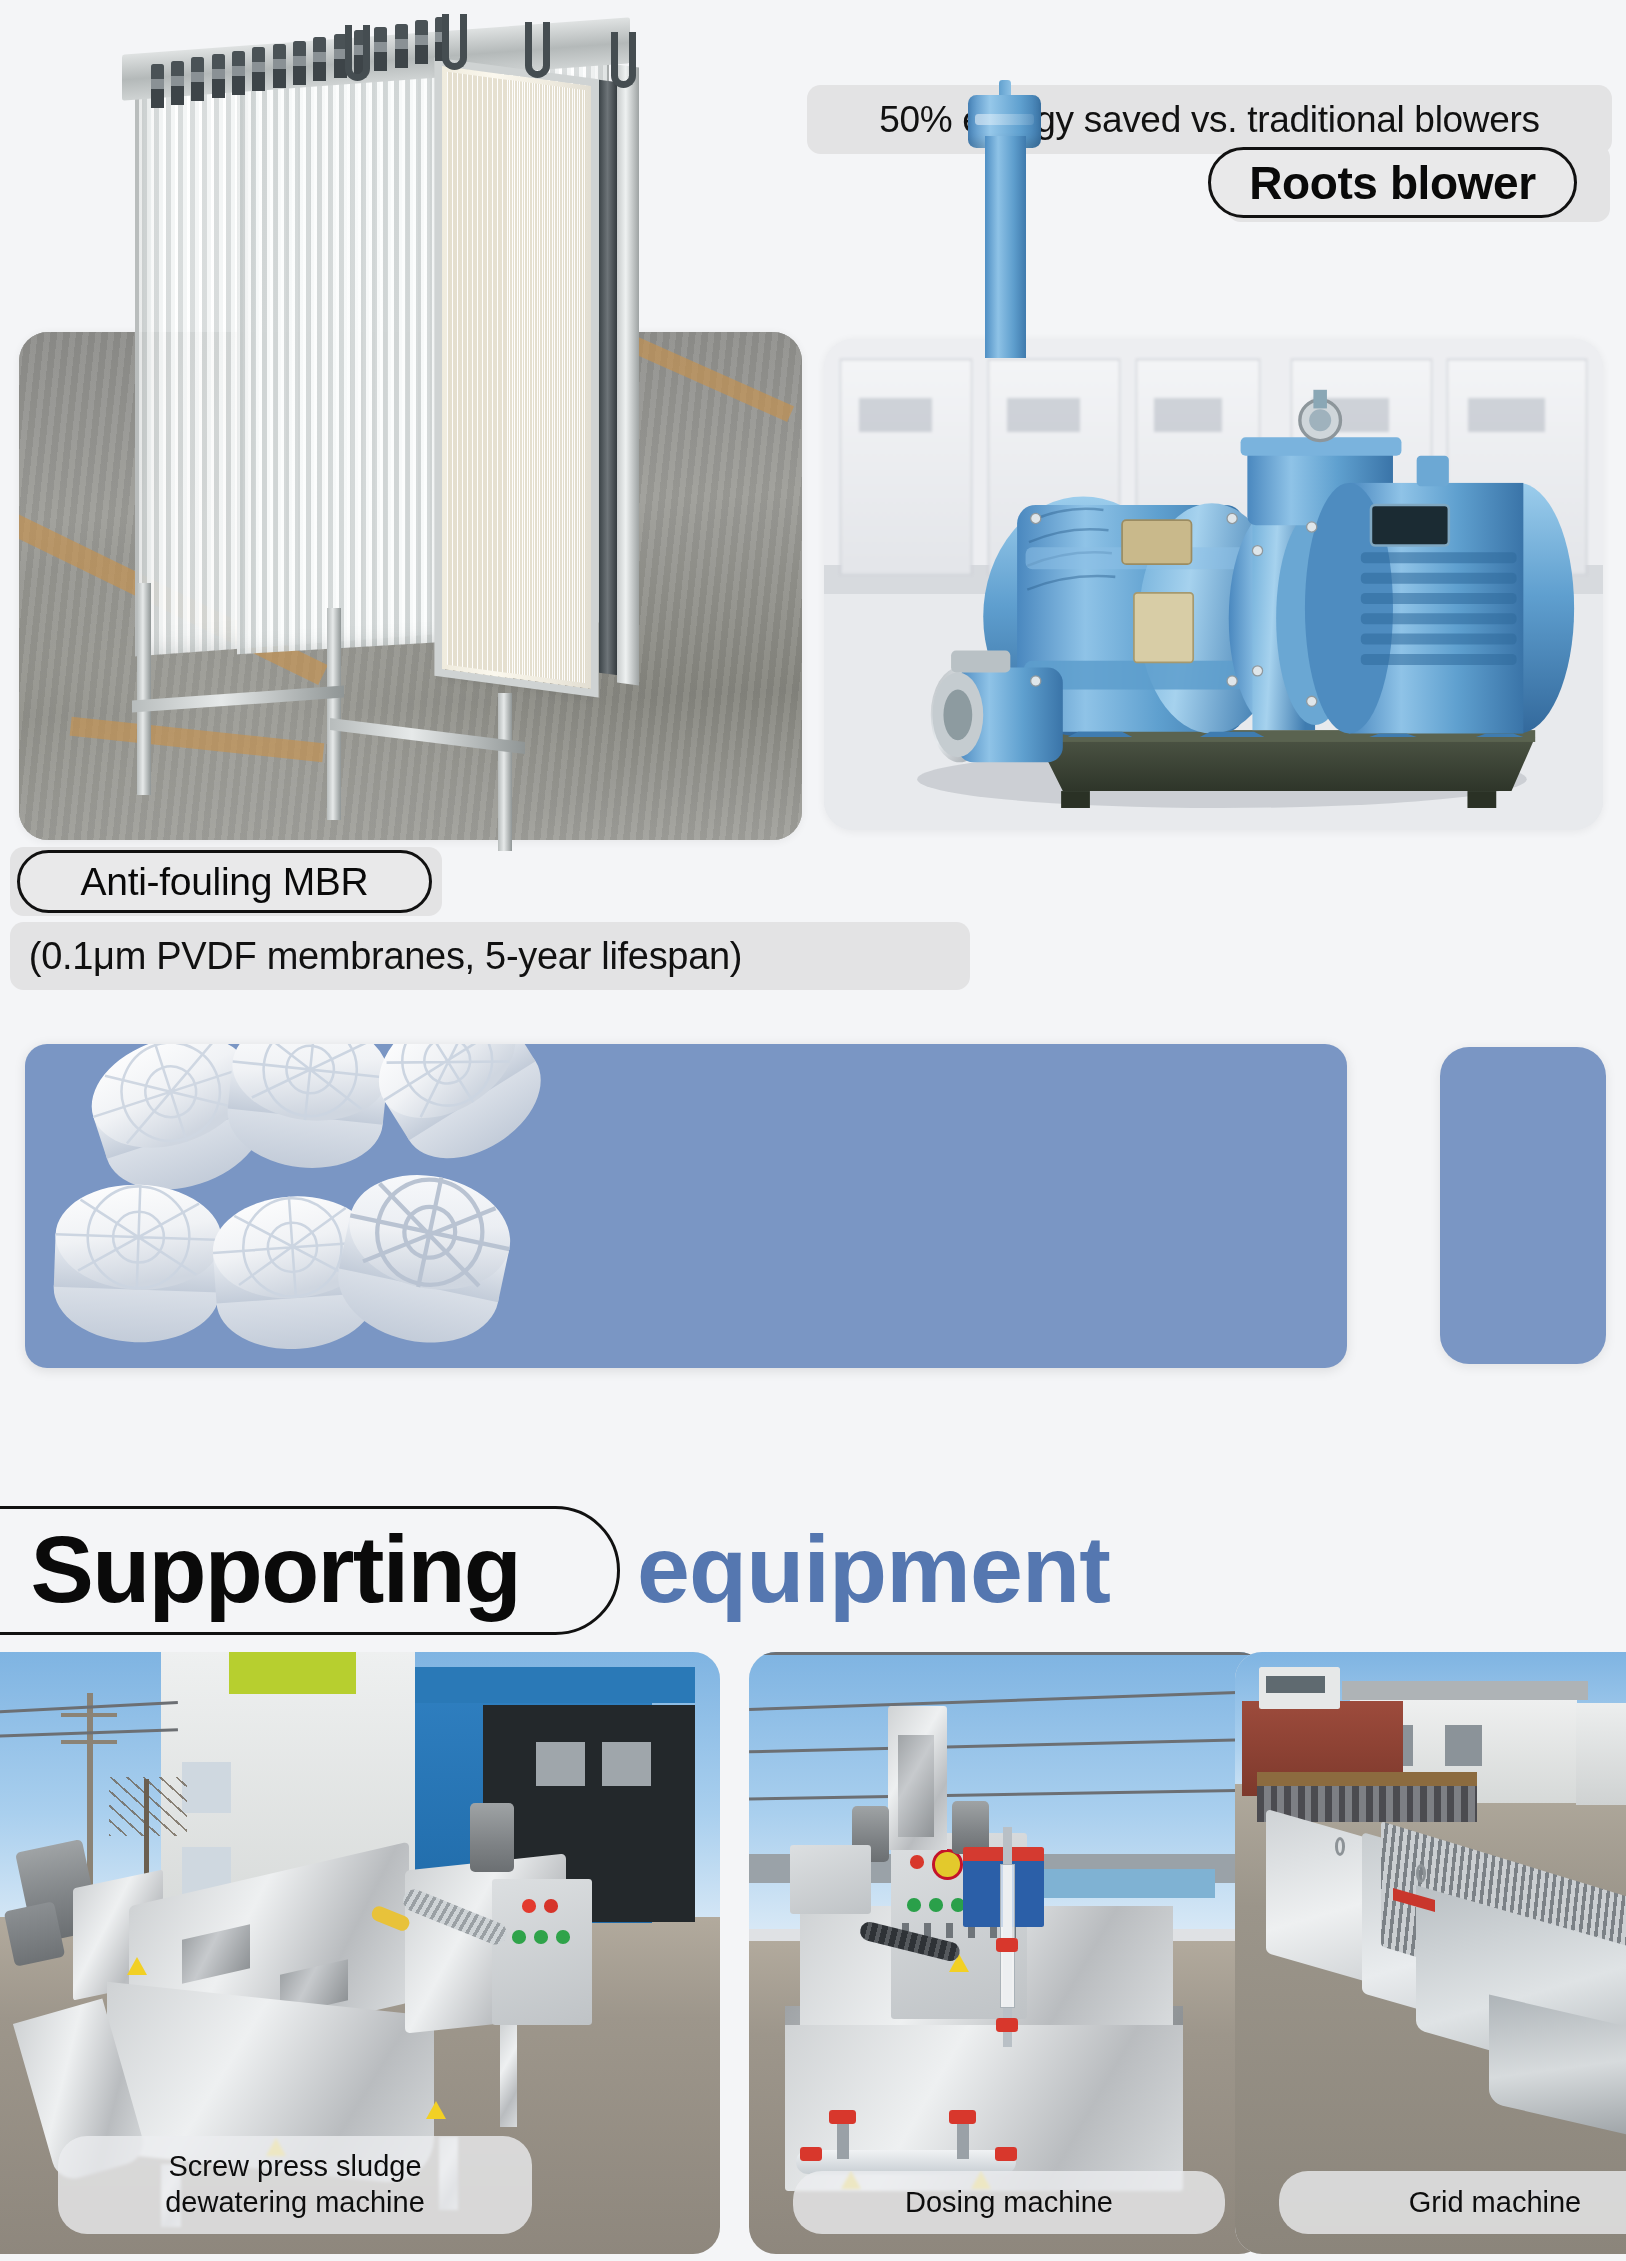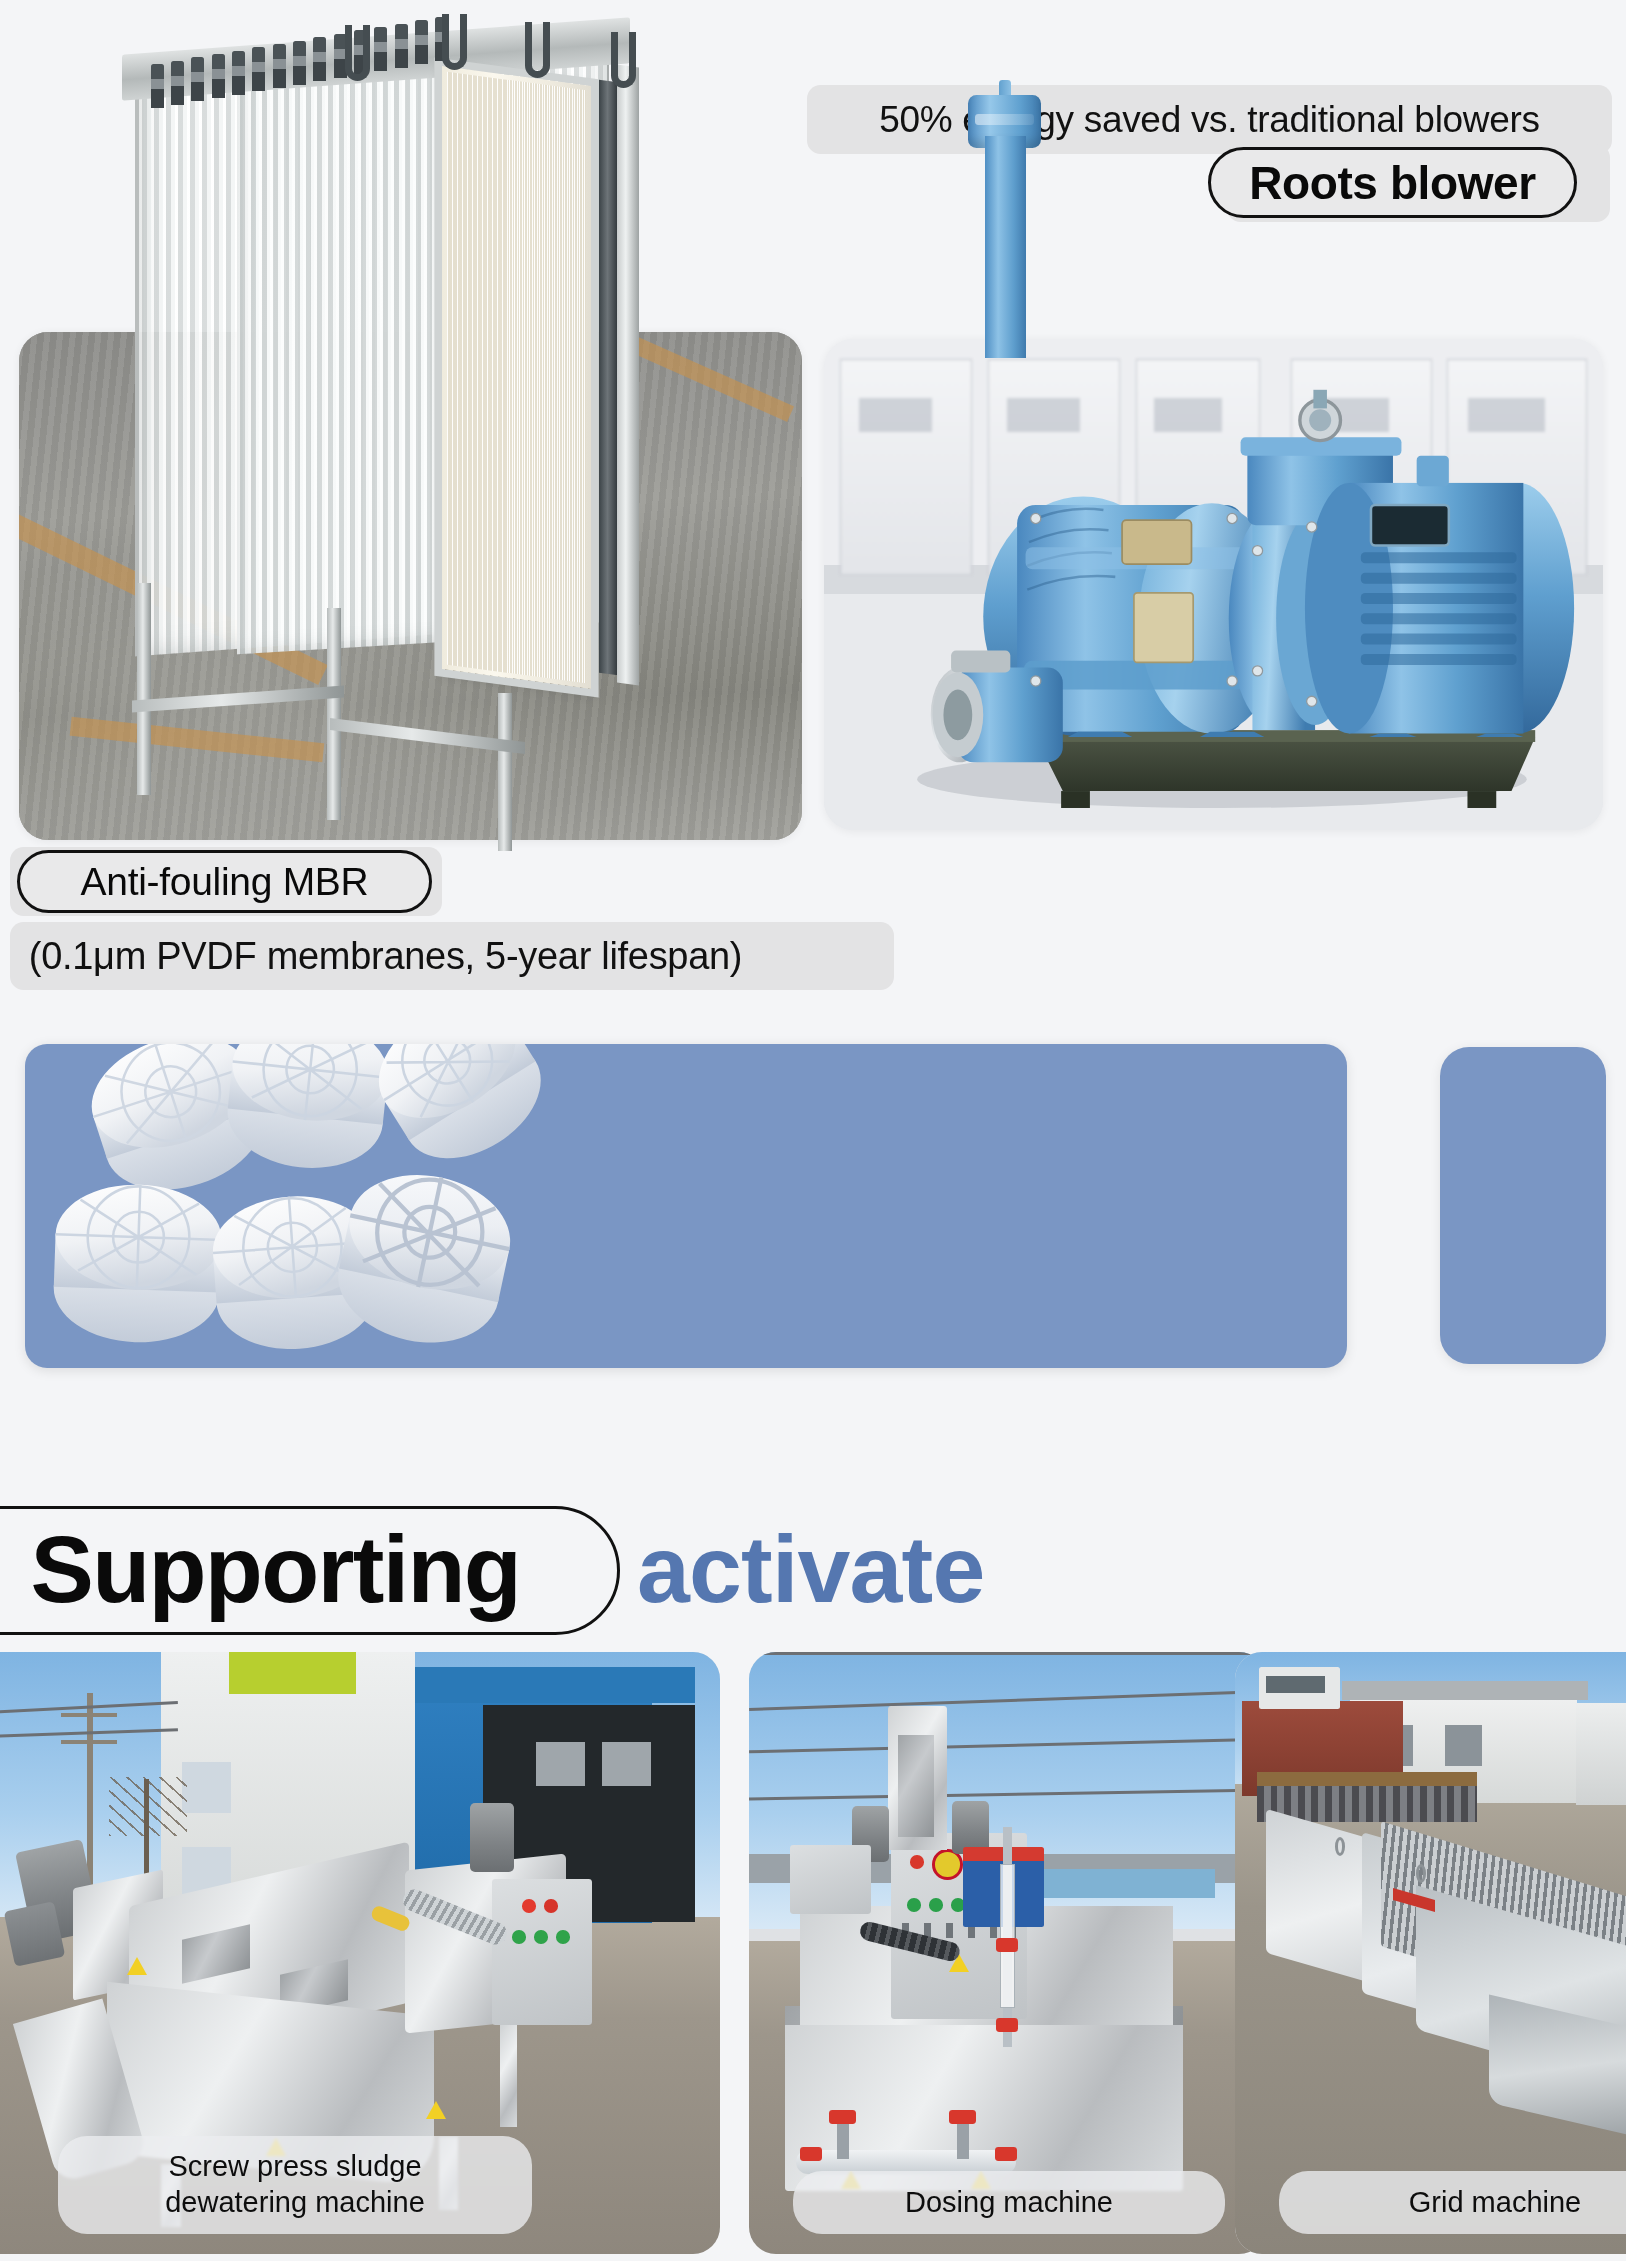--- a/index.html
+++ b/index.html
@@ -196,21 +196,21 @@
 
   #badge-anti-wrap {
     position: absolute; left: 10.2px; top: 847px; width: 432px; height: 69px;
     background: #e3e3e4; border-radius: 13.6px;
   }
   #badge-anti {
     left: 17px; top: 850px; width: 415px; height: 63px;
     font-size: 39px; font-weight: 400; letter-spacing: -0.3px;
   }
   #badge-pvdf {
-    left: 10.2px; top: 922px; width: 884px; height: 68px;
+    left: 10.2px; top: 922px; width: 960px; height: 68px;
     font-size: 38px; font-weight: 400; letter-spacing: -0.3px;
     justify-content: flex-start; padding-left: 18.6px;
   }
 
   
   #mbbr-card {
     position: absolute; left: 25.4px; top: 1044px; width: 1322px; height: 324px;
     background: #7a96c4;
     border-radius: 22px;
     box-shadow: 0 2.5px 12px rgba(0,0,0,.10);
@@ -558,21 +558,21 @@
 
     <div id="mbbr-text">
     </div>
   </div>
 
   <div id="mbbr-side-card"></div>
 
   <div id="heading-row">
     <div id="heading-pill"></div>
     <div id="heading-supporting">Supporting</div>
-    <div id="heading-equipment">activate</div>
+    <div id="heading-equipment">equipment</div>
   </div>
 
   <div class="eq-card" id="eq-0">
     <div class="sky"></div>
     <div class="ground"></div>
 
     <div class="bld" style="left:254px; top:0px; width:254px; height:280px;"></div>
     <div class="bld" style="left:322px; top:0px;  width:127px; height:42px; background:#b7cf2f;"></div>
     <div class="bld" style="left:275px; top:110px; width:49px; height:51px; background:#cfd8e0;"></div>
     <div class="bld" style="left:275px; top:195px; width:49px; height:47px; background:#cfd8e0;"></div>

